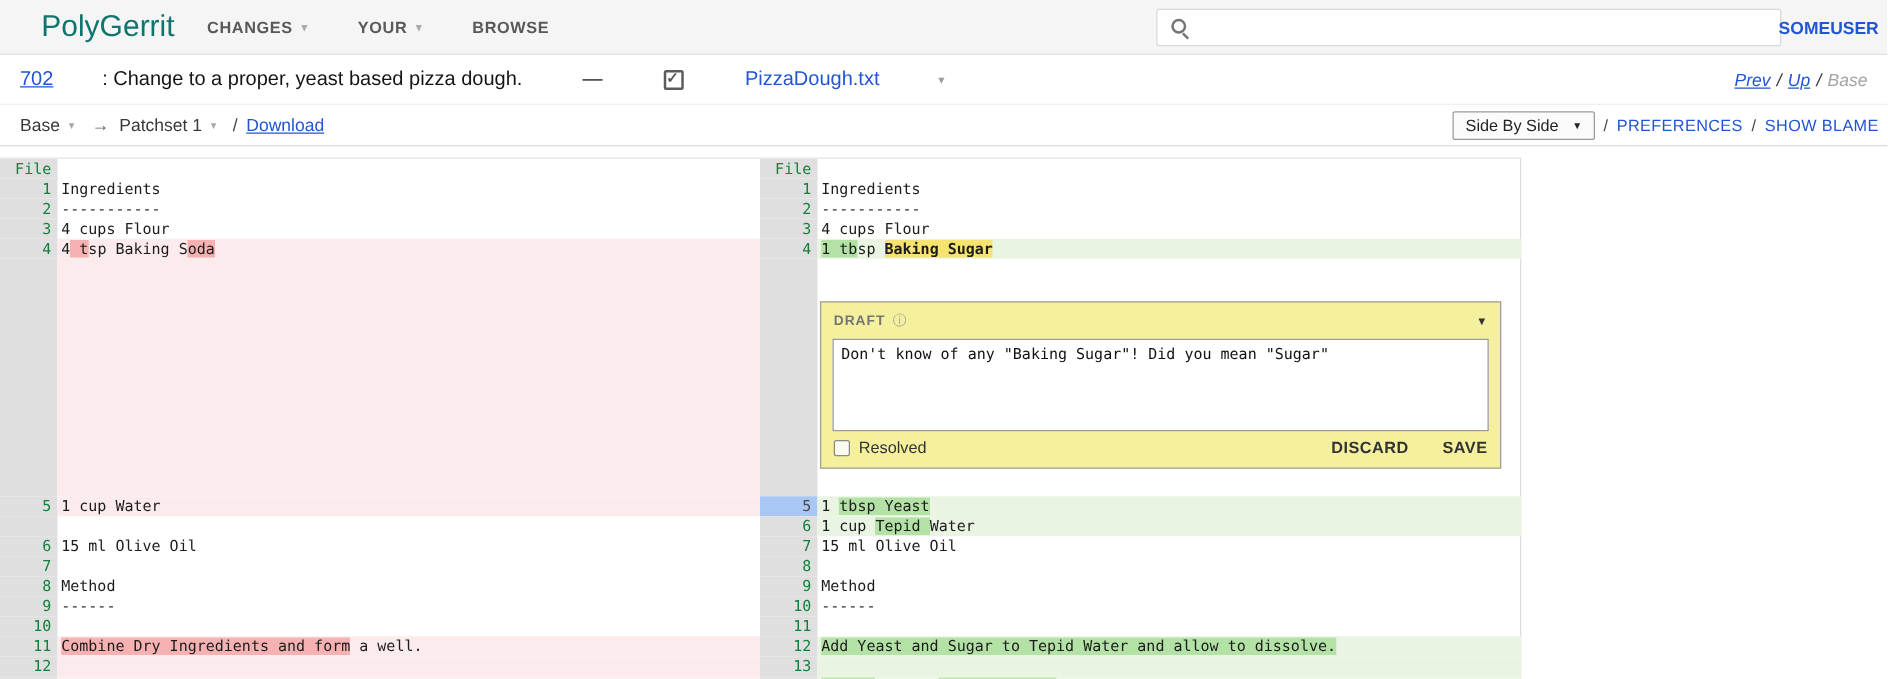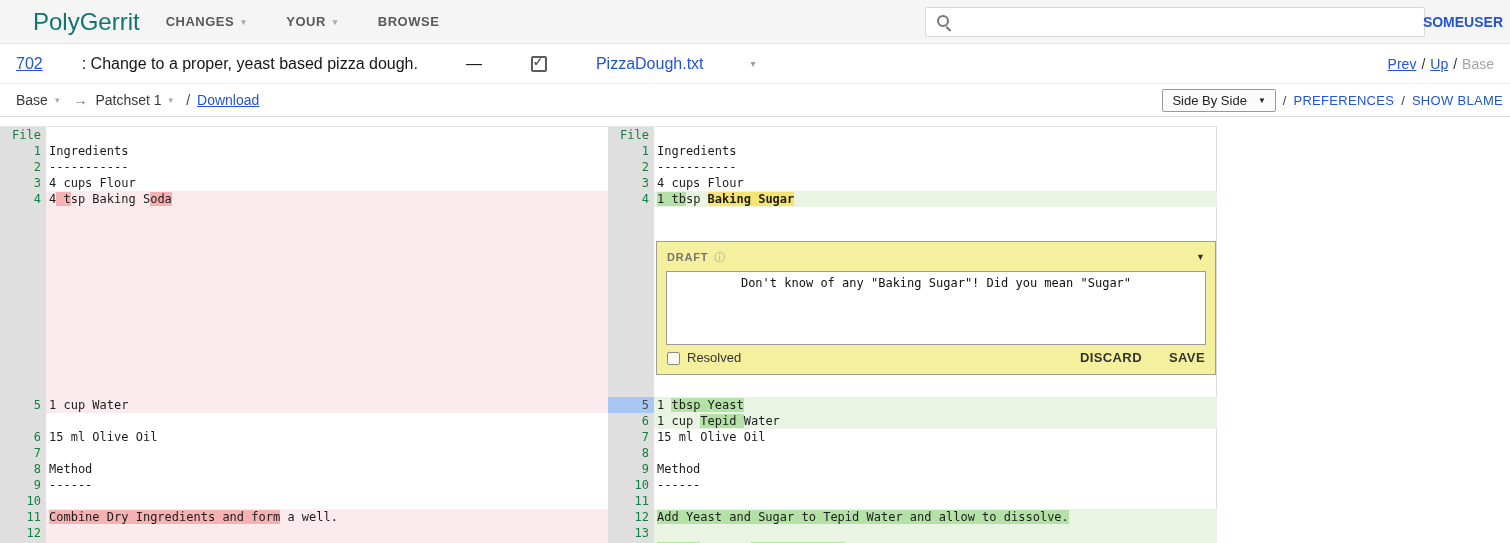--- a/index.html
+++ b/index.html
@@ -40,21 +40,21 @@
   }
   .u { text-decoration:underline; }
   .blue { color:var(--link-blue); }
   .chk {
     width:12px; height:12px; border:2px solid #5c5c5c; border-radius:2px;
     margin:0 10px; position:relative; background:#fff; flex:none; cursor:pointer;
   }
   .chk::after { content:"✓"; position:absolute; top:-3px; left:0; font-size:12px; font-weight:bold; color:#555; }
   .dash { margin-left:9px; }
   .file-caret { font-size:10px; color:#9e9e9e; margin-left:8px; cursor:pointer; }
-  .nav { margin-left:auto; font-size:14px; color:#333; display:flex; gap:5px; align-items:flex-start; }
+  .nav { margin-left:auto; font-size:14px; color:#333; display:flex; gap:5px; align-items:flex-start;font-style:italic; }
   .nav .disabled { color:#a3a3a3; }
 
   
   .diff-toolbar {
     height:33px; display:flex; align-items:center; padding:0 7px 0 16px;
     border-bottom:1px solid #dadada; box-sizing:border-box; font-size:14px; color:#383838;
   }
   .tb-caret { font-size:9px; color:#a8a8a8; margin:0 6px 0 7px; }
   .tb-arrow { color:#666; margin:0 8px; }
   .tb-sep { margin:0 7px; color:#444; }
@@ -78,21 +78,21 @@
   }
   .code { white-space:pre; padding-left:3px; box-sizing:border-box; min-height:16px; }
   .side-l { width:562px; flex:none; }
   .side-r { width:563px; flex:none; }
   .bg-del { background:var(--delete-bg); }
   .bg-add { background:var(--add-bg); }
   .side-l .hl-dark { background:var(--delete-intraline); }
   .side-r .hl-dark { background:var(--add-intraline); }
   .hl-range { background:var(--comment-range);font-weight:bold; }
   .num-selected { background:var(--selected-line-bg); color:#4a4a4a; }
-  .comment-cell { padding:2px 1px 6px 2px;text-align:center; }
+  .comment-cell { padding:2px 16px 6px 2px; }
 
   
   .comment-box {
     border:1px solid #9e9e93; background:var(--draft-bg); height:134px;
     box-sizing:border-box; font-family:"Liberation Sans",sans-serif;
     display:flex; flex-direction:column;
   }
   .cb-header { display:flex; align-items:center; padding:7px 10px 3px; }
   .cb-state { font-size:11px; font-weight:bold; color:#757575; letter-spacing:.8px; }
   .cb-info { font-size:11px; color:#a3a398; margin-left:6px; }

